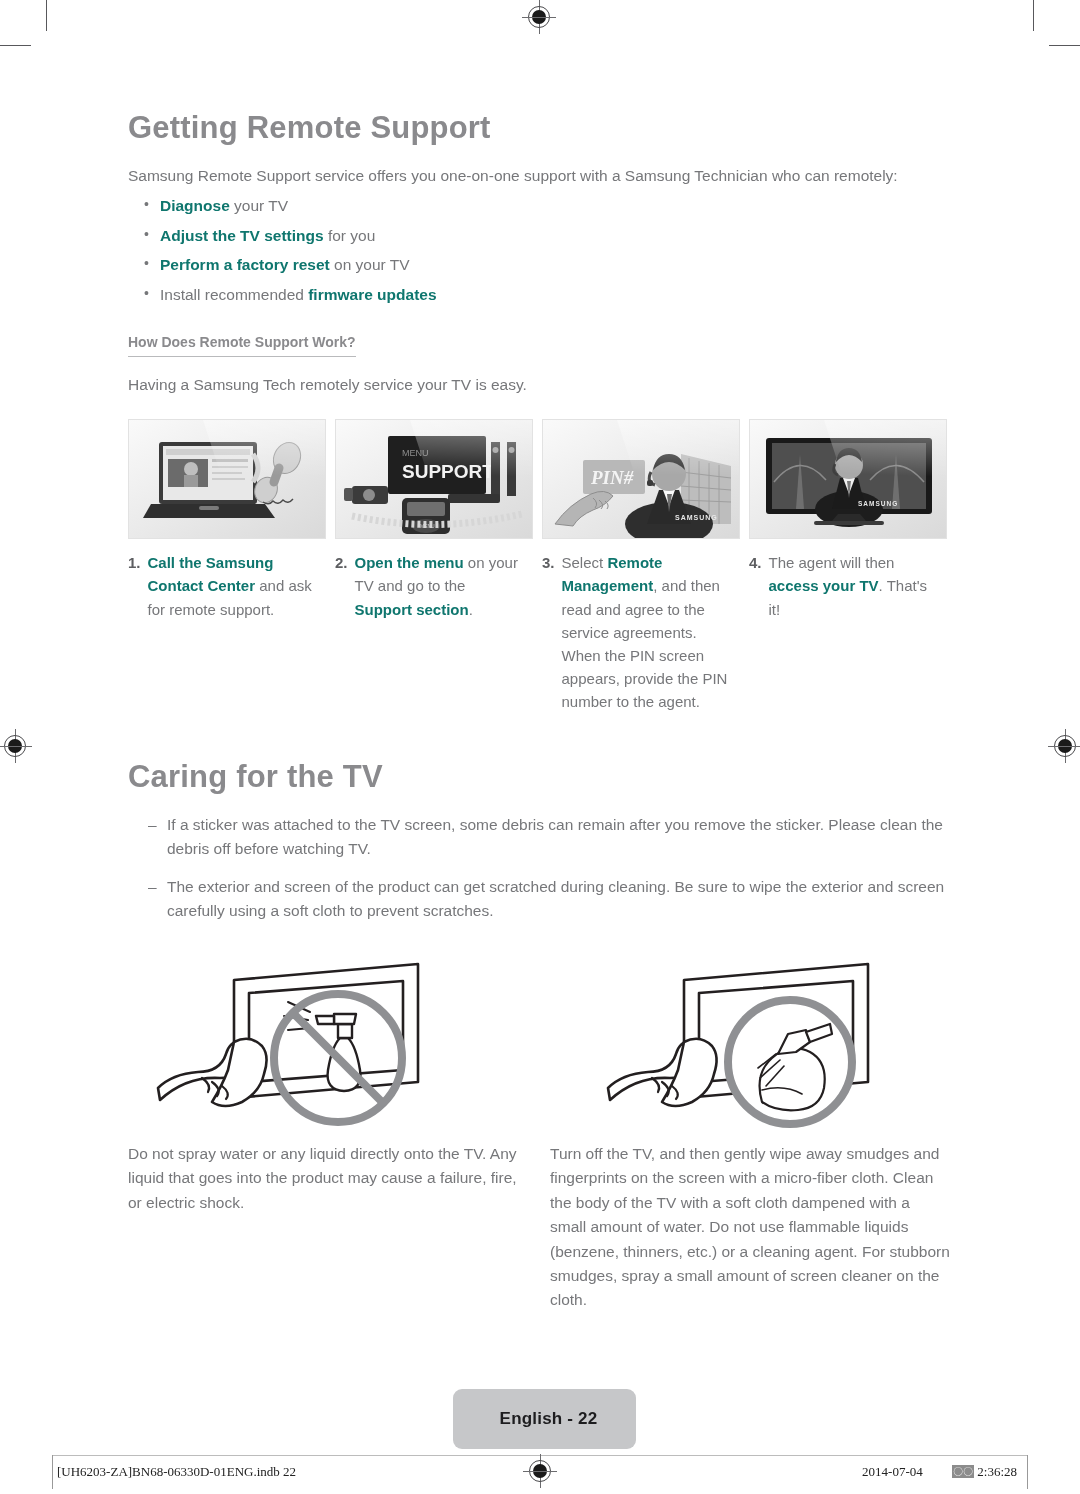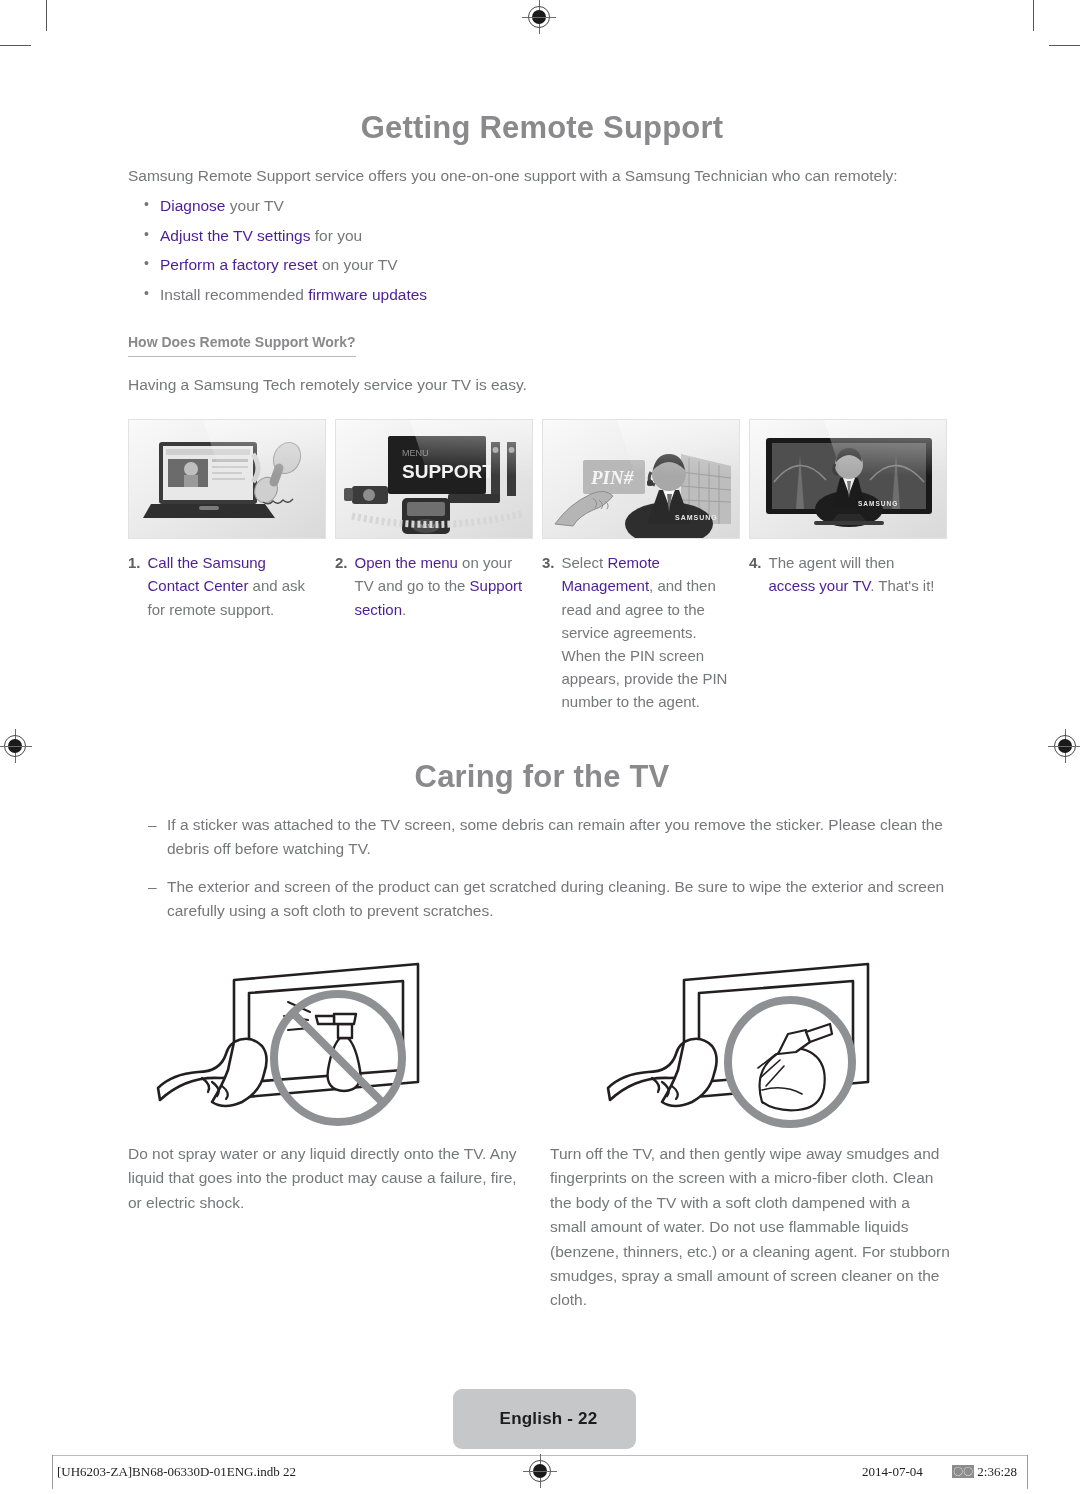--- a/index.html
+++ b/index.html
@@ -61,21 +61,20 @@
     font-weight: 600;
     letter-spacing: 0.2px;
     color: #8a8a8d;
     margin: 0 0 18px 0;
     line-height: 1.15;
     background-image:
       radial-gradient(circle at 1px 1px, rgba(255,255,255,.75) 0.7px, rgba(0,0,0,0) 1.1px);
     background-size: 3px 3px;
     -webkit-background-clip: text;
     background-clip: text;
-    text-align: center;
   }
   .h2 {
     font-size: 14px;
     font-weight: 600;
     color: #8a8a8d;
     margin: 0;
     padding-bottom: 5px;
     border-bottom: 1.5px solid #b9babc;
     display: inline-block;
     line-height: 1.2;
@@ -94,21 +93,21 @@
     padding-left: 16px;
     margin-bottom: 5px;
   }
   ul.bullets li::before {
     content: "\2022";
     position: absolute;
     left: 0; top: -1px;
     color: #76777a;
     font-size: 14px;
   }
-  b, strong, .b { font-weight: 400; color: #4c1d95; }
+  b, strong, .b { font-weight: 700; color: #0f766e; }
 
   ul.dashes { list-style: none; margin: 0; padding: 0 0 0 20px; }
   ul.dashes li {
     position: relative;
     padding-left: 19px;
     margin-bottom: 13px;
   }
   ul.dashes li::before {
     content: "\2013";
     position: absolute;

